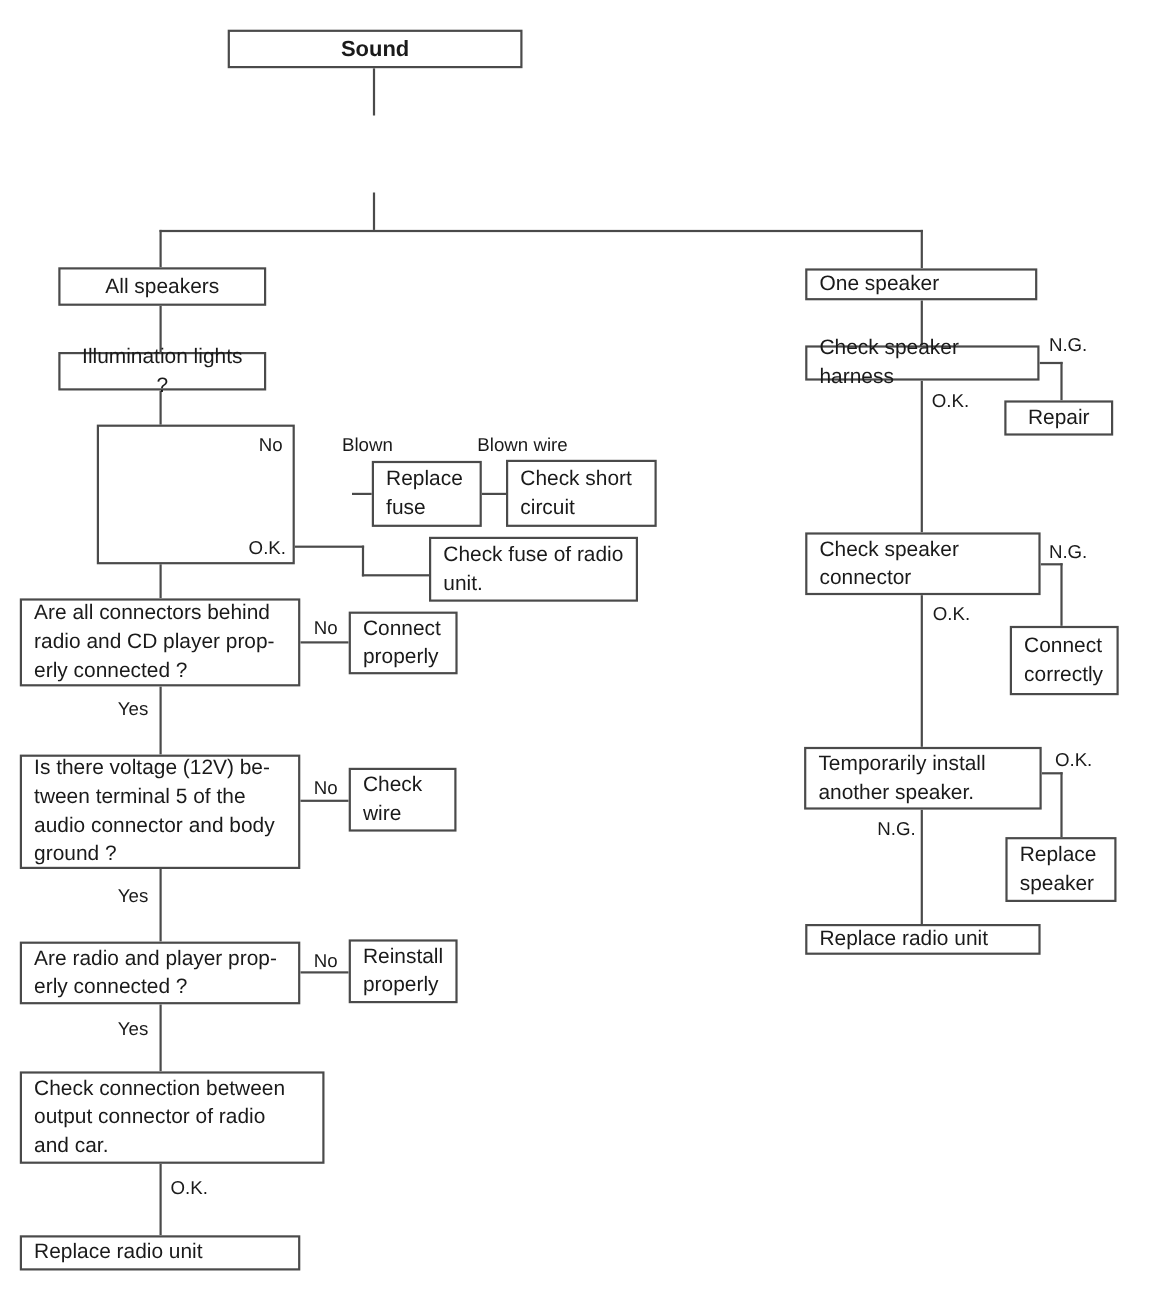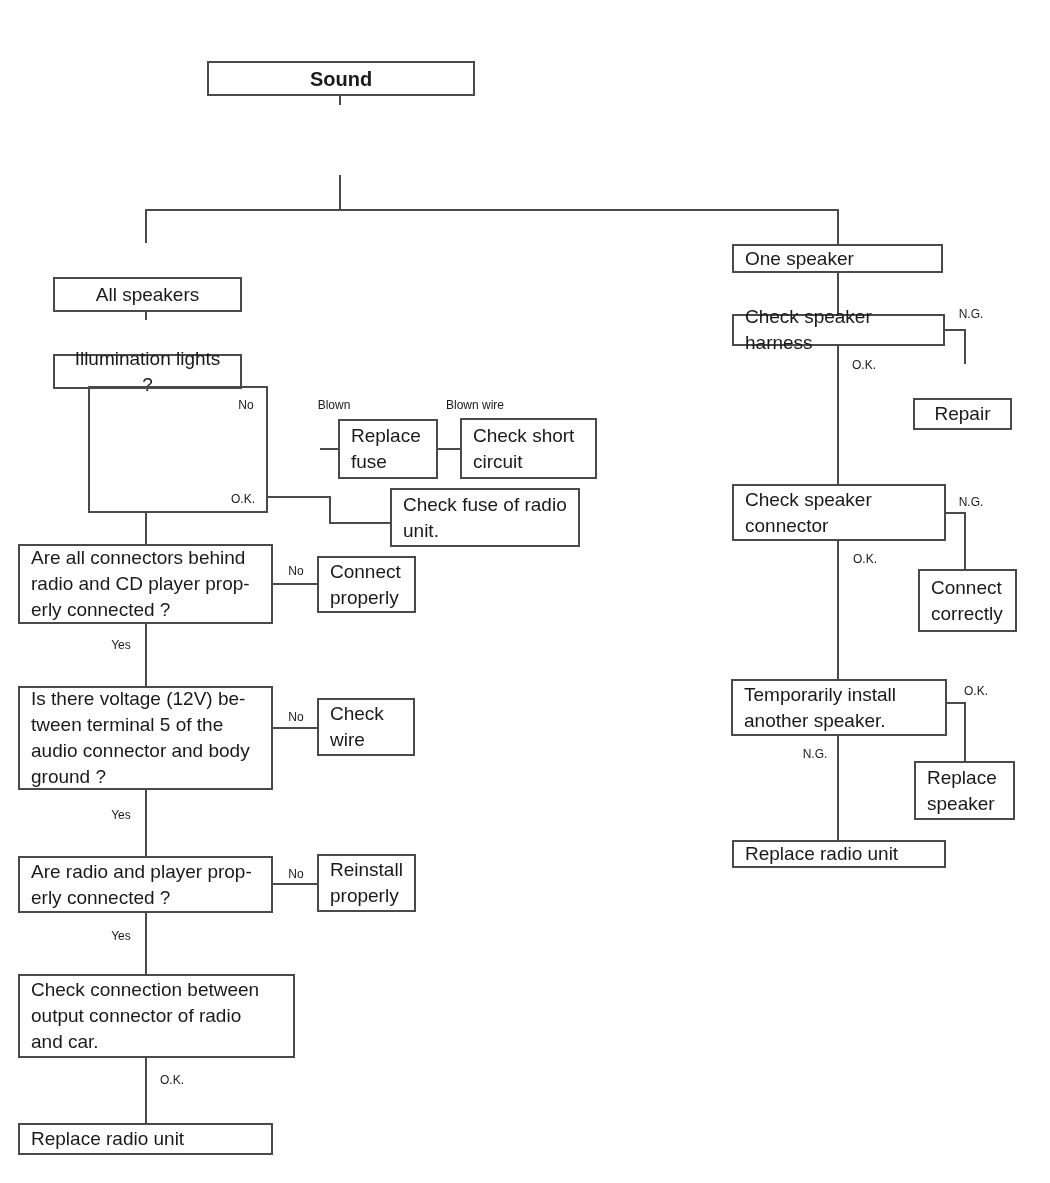--- a/index.html
+++ b/index.html
@@ -16,26 +16,26 @@
     box-sizing:border-box;
     background:#ffffff;
     border:2px solid #4a4a4a;
     display:flex;
     align-items:center;
     font-size:19px;
     line-height:26px;
     padding:2px 11px;
     white-space:pre-line;
   }
-  .box.center{justify-content:center;text-align:center;padding:2px 16px;margin-top:34px;}
+  .box.center{justify-content:center;text-align:center;padding:2px 16px;}
   .box.bold{font-weight:bold;font-size:20px;}
   .box.empty{padding:0;background:transparent;}
   .lbl{
     position:absolute;
-    font-size:12px;
+    font-size:17px;
     line-height:20px;
     white-space:nowrap;
     transform:translateX(-50%);
   }
   .vline,.hline{position:absolute;background:#4a4a4a;}
   .vline{width:2px;}
   .hline{height:2px;}
 </style>
 </head>
 <body>

